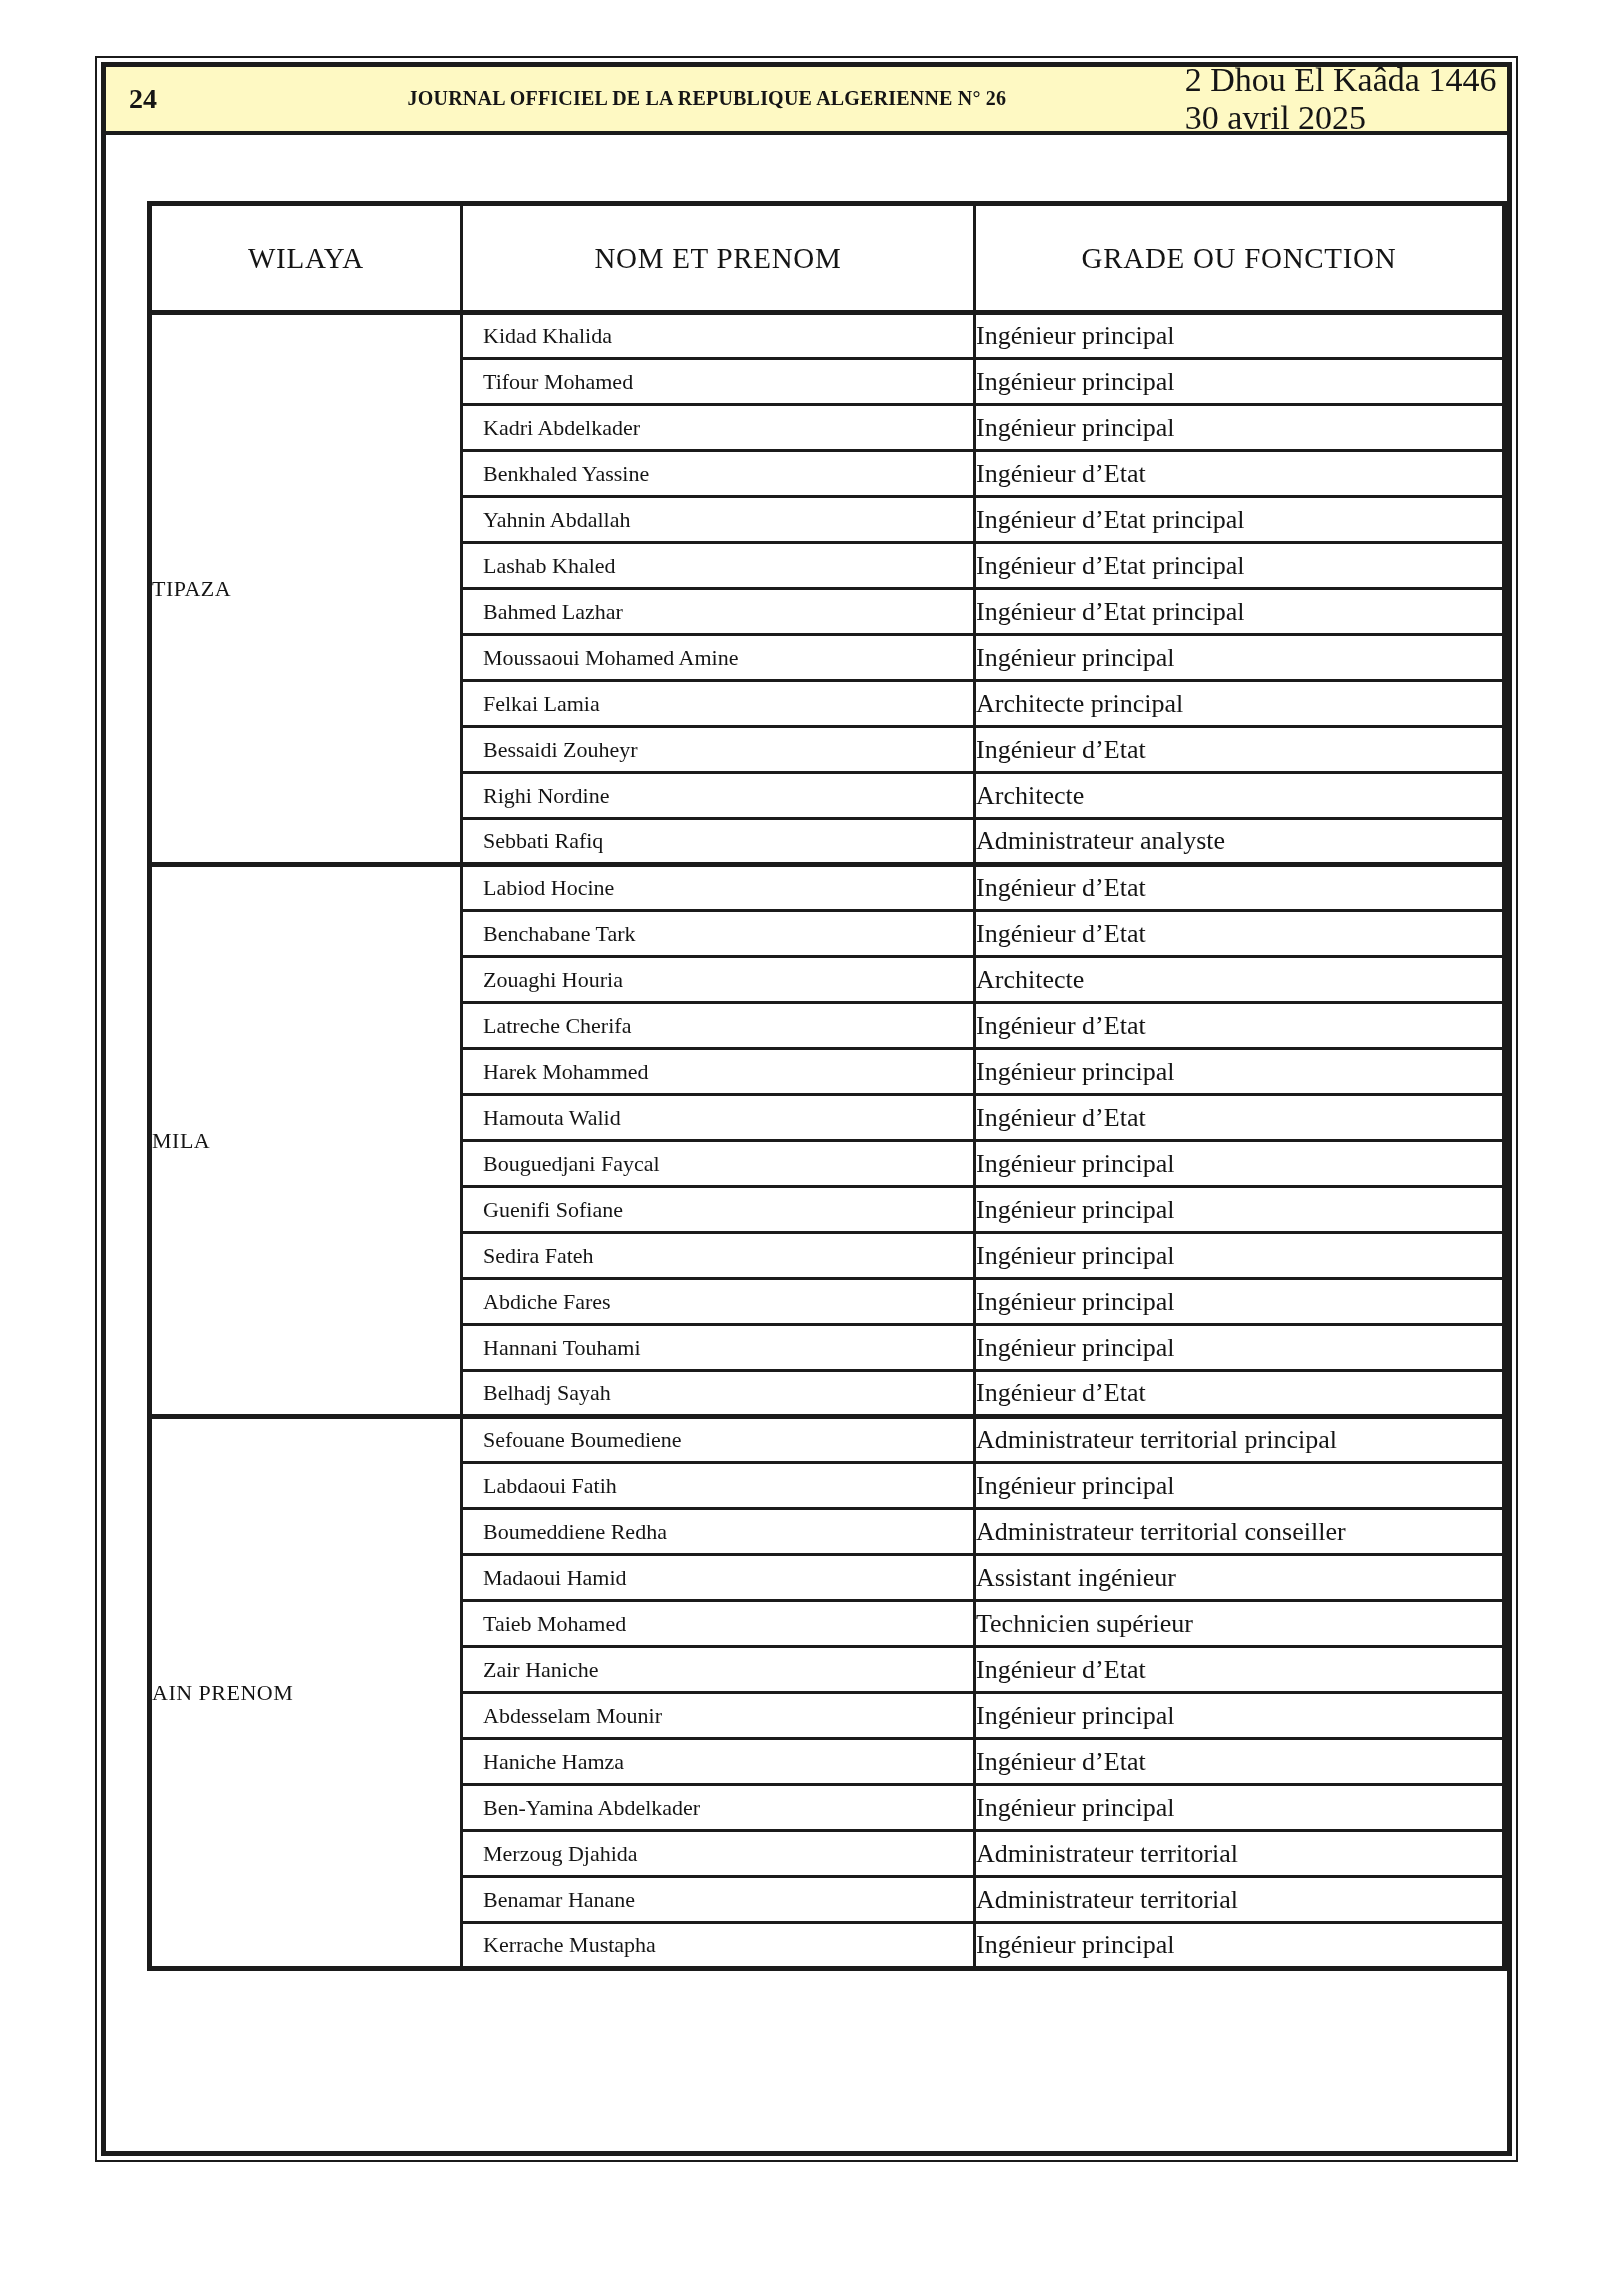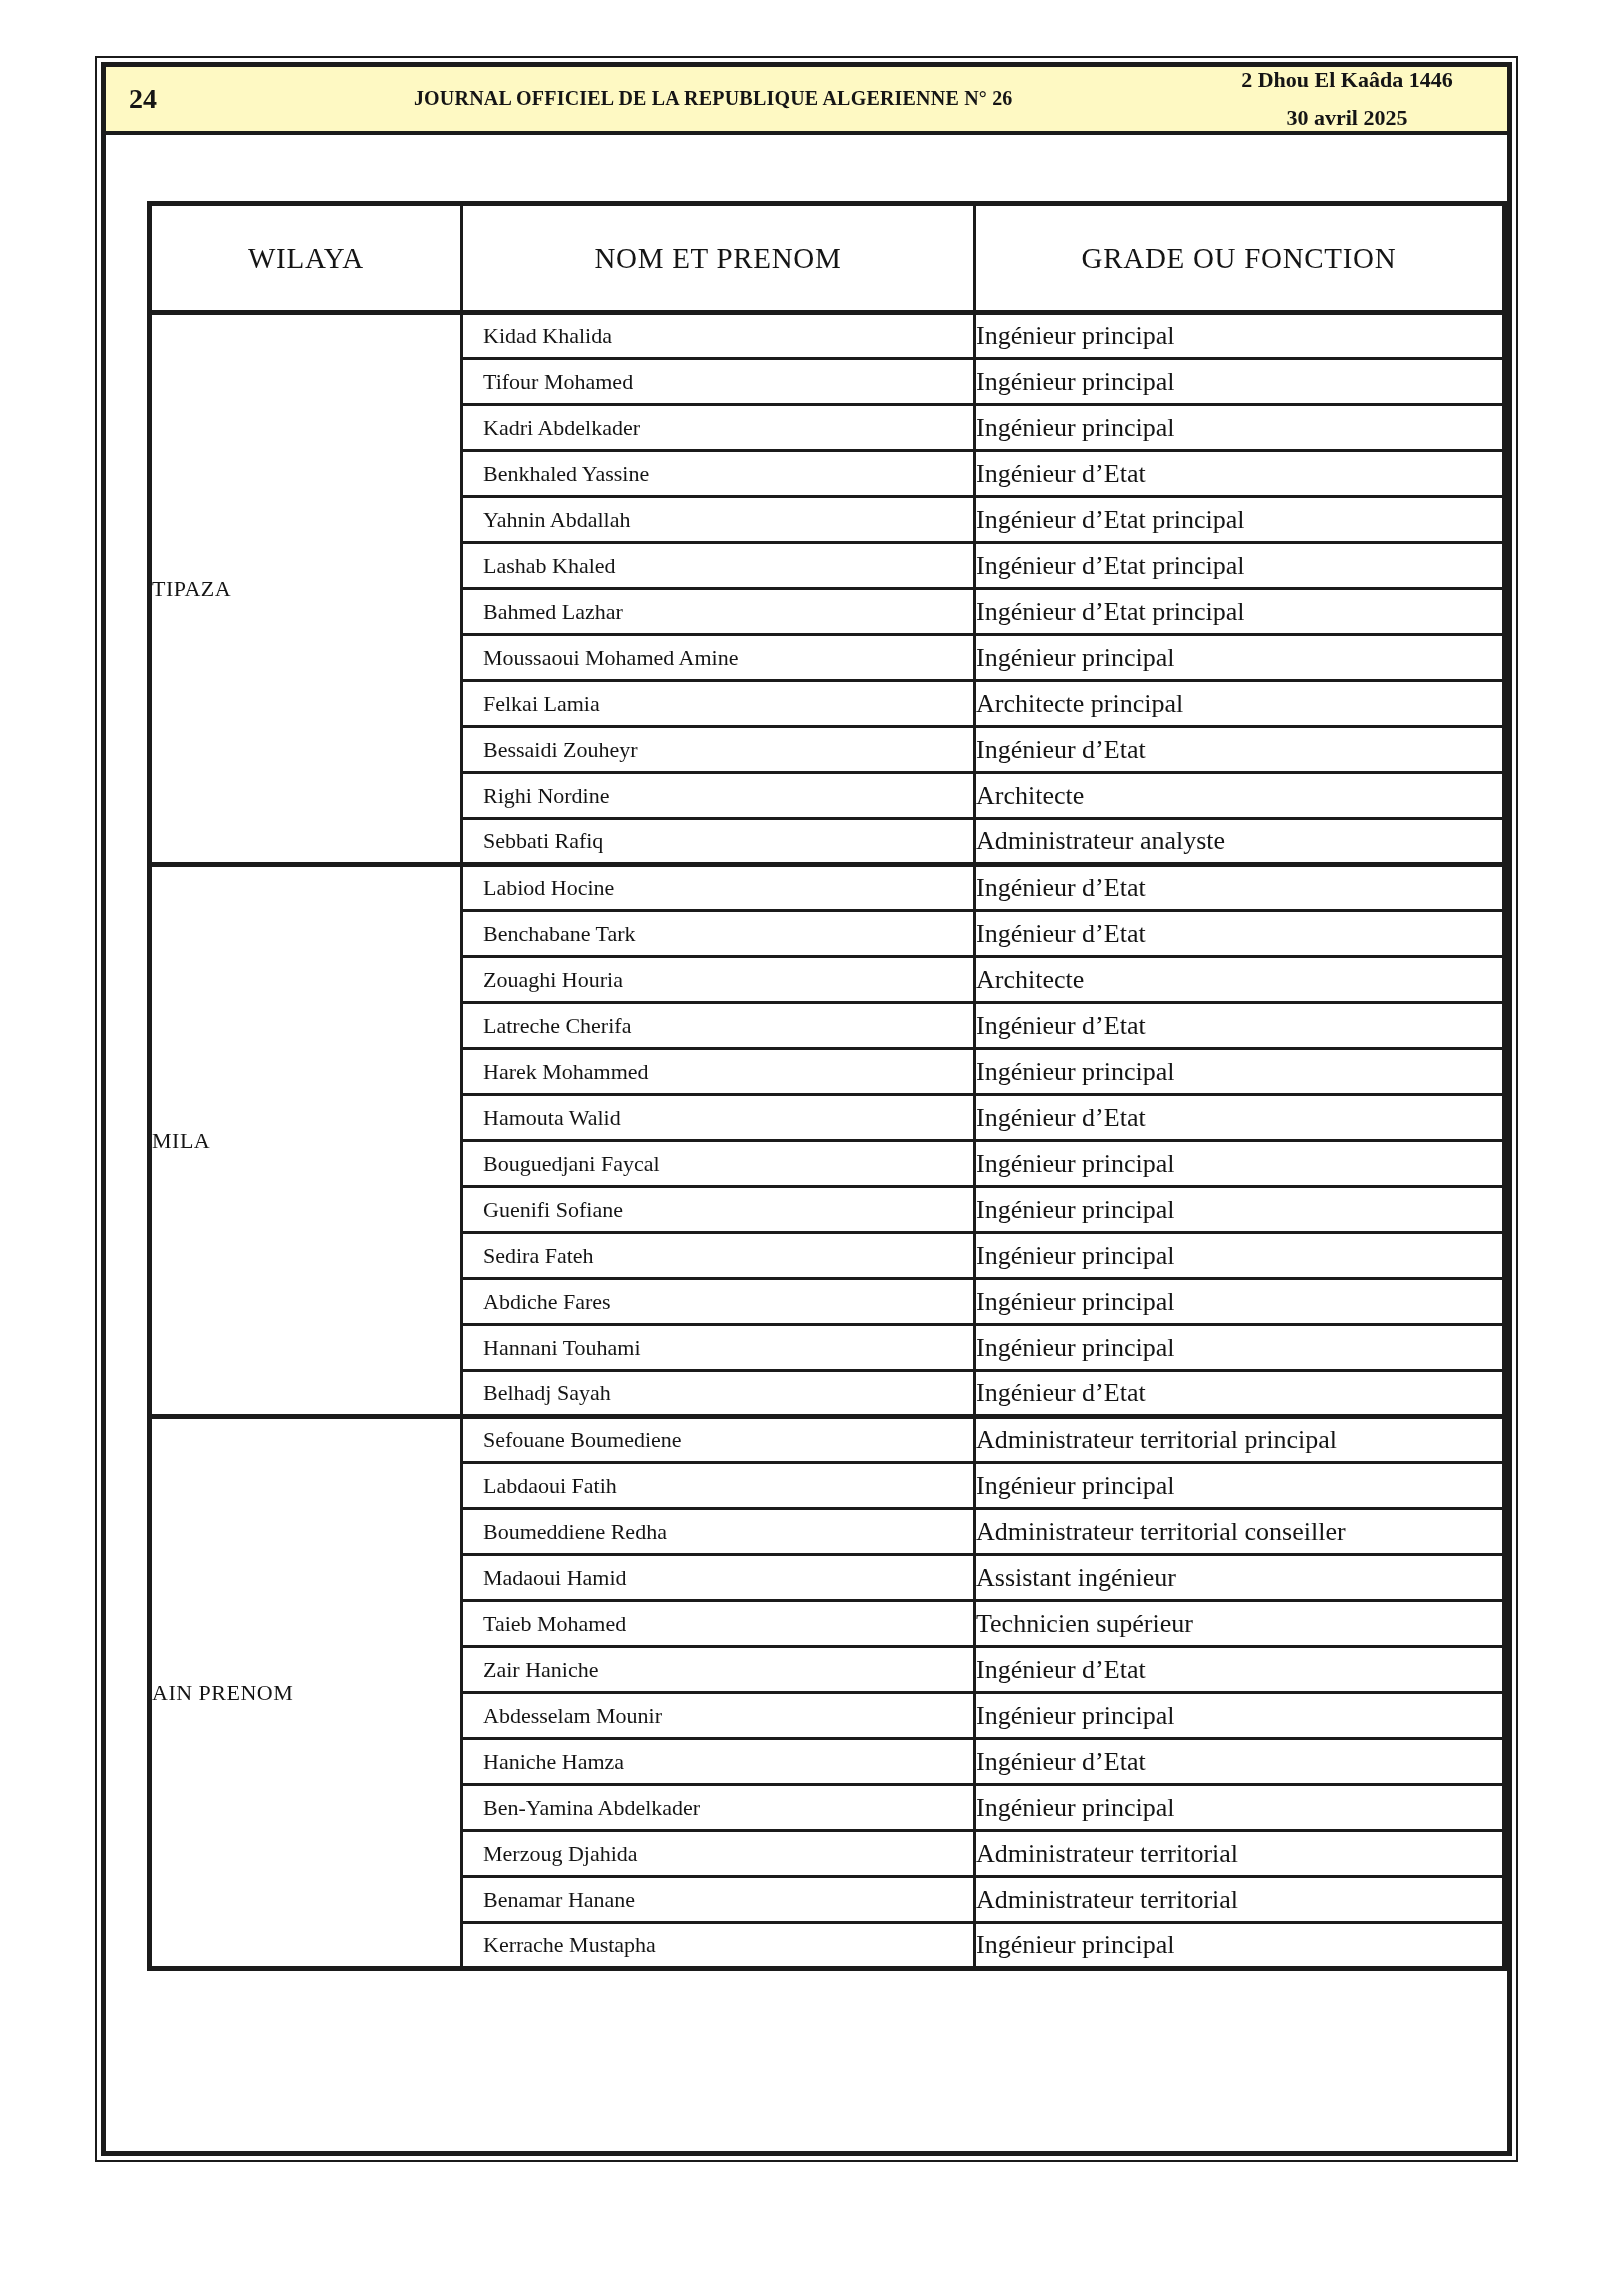--- a/index.html
+++ b/index.html
@@ -34,22 +34,22 @@
     text-align:left;
   }
   .masthead-title {
     flex:1;
     text-align:center;
     font-weight:bold; font-size:20px;
     letter-spacing:0.2px;
   }
   .masthead-dates {
     min-width:299px;
-    text-align:center;
-    font-weight:bold; font-size:22px;
+    text-align:left;
+    font-weight:normal; font-size:34px;
     line-height:38px;
   }
   table.personnel-table {
     position:absolute; left:147px; top:201px;
     width:1355px;
     border-collapse:collapse;
     table-layout:fixed;
     border:5.4px solid #1b1b1b;
   }
   .personnel-table th, .personnel-table td {

